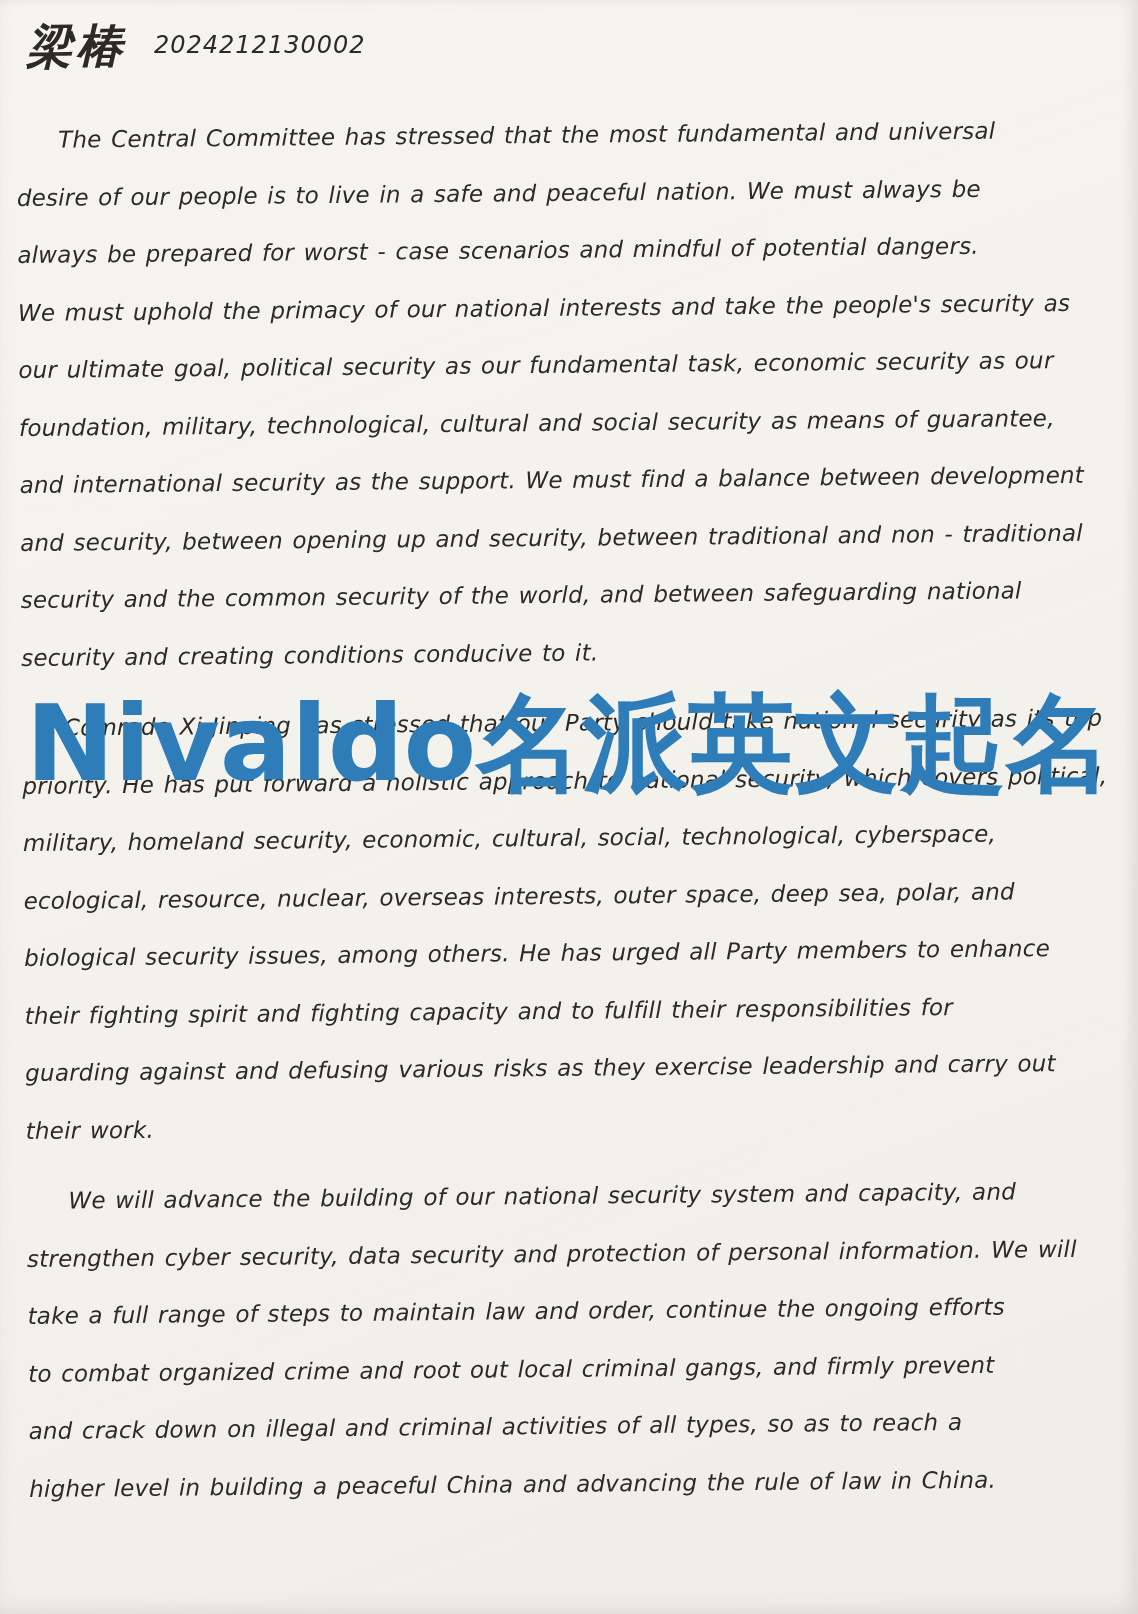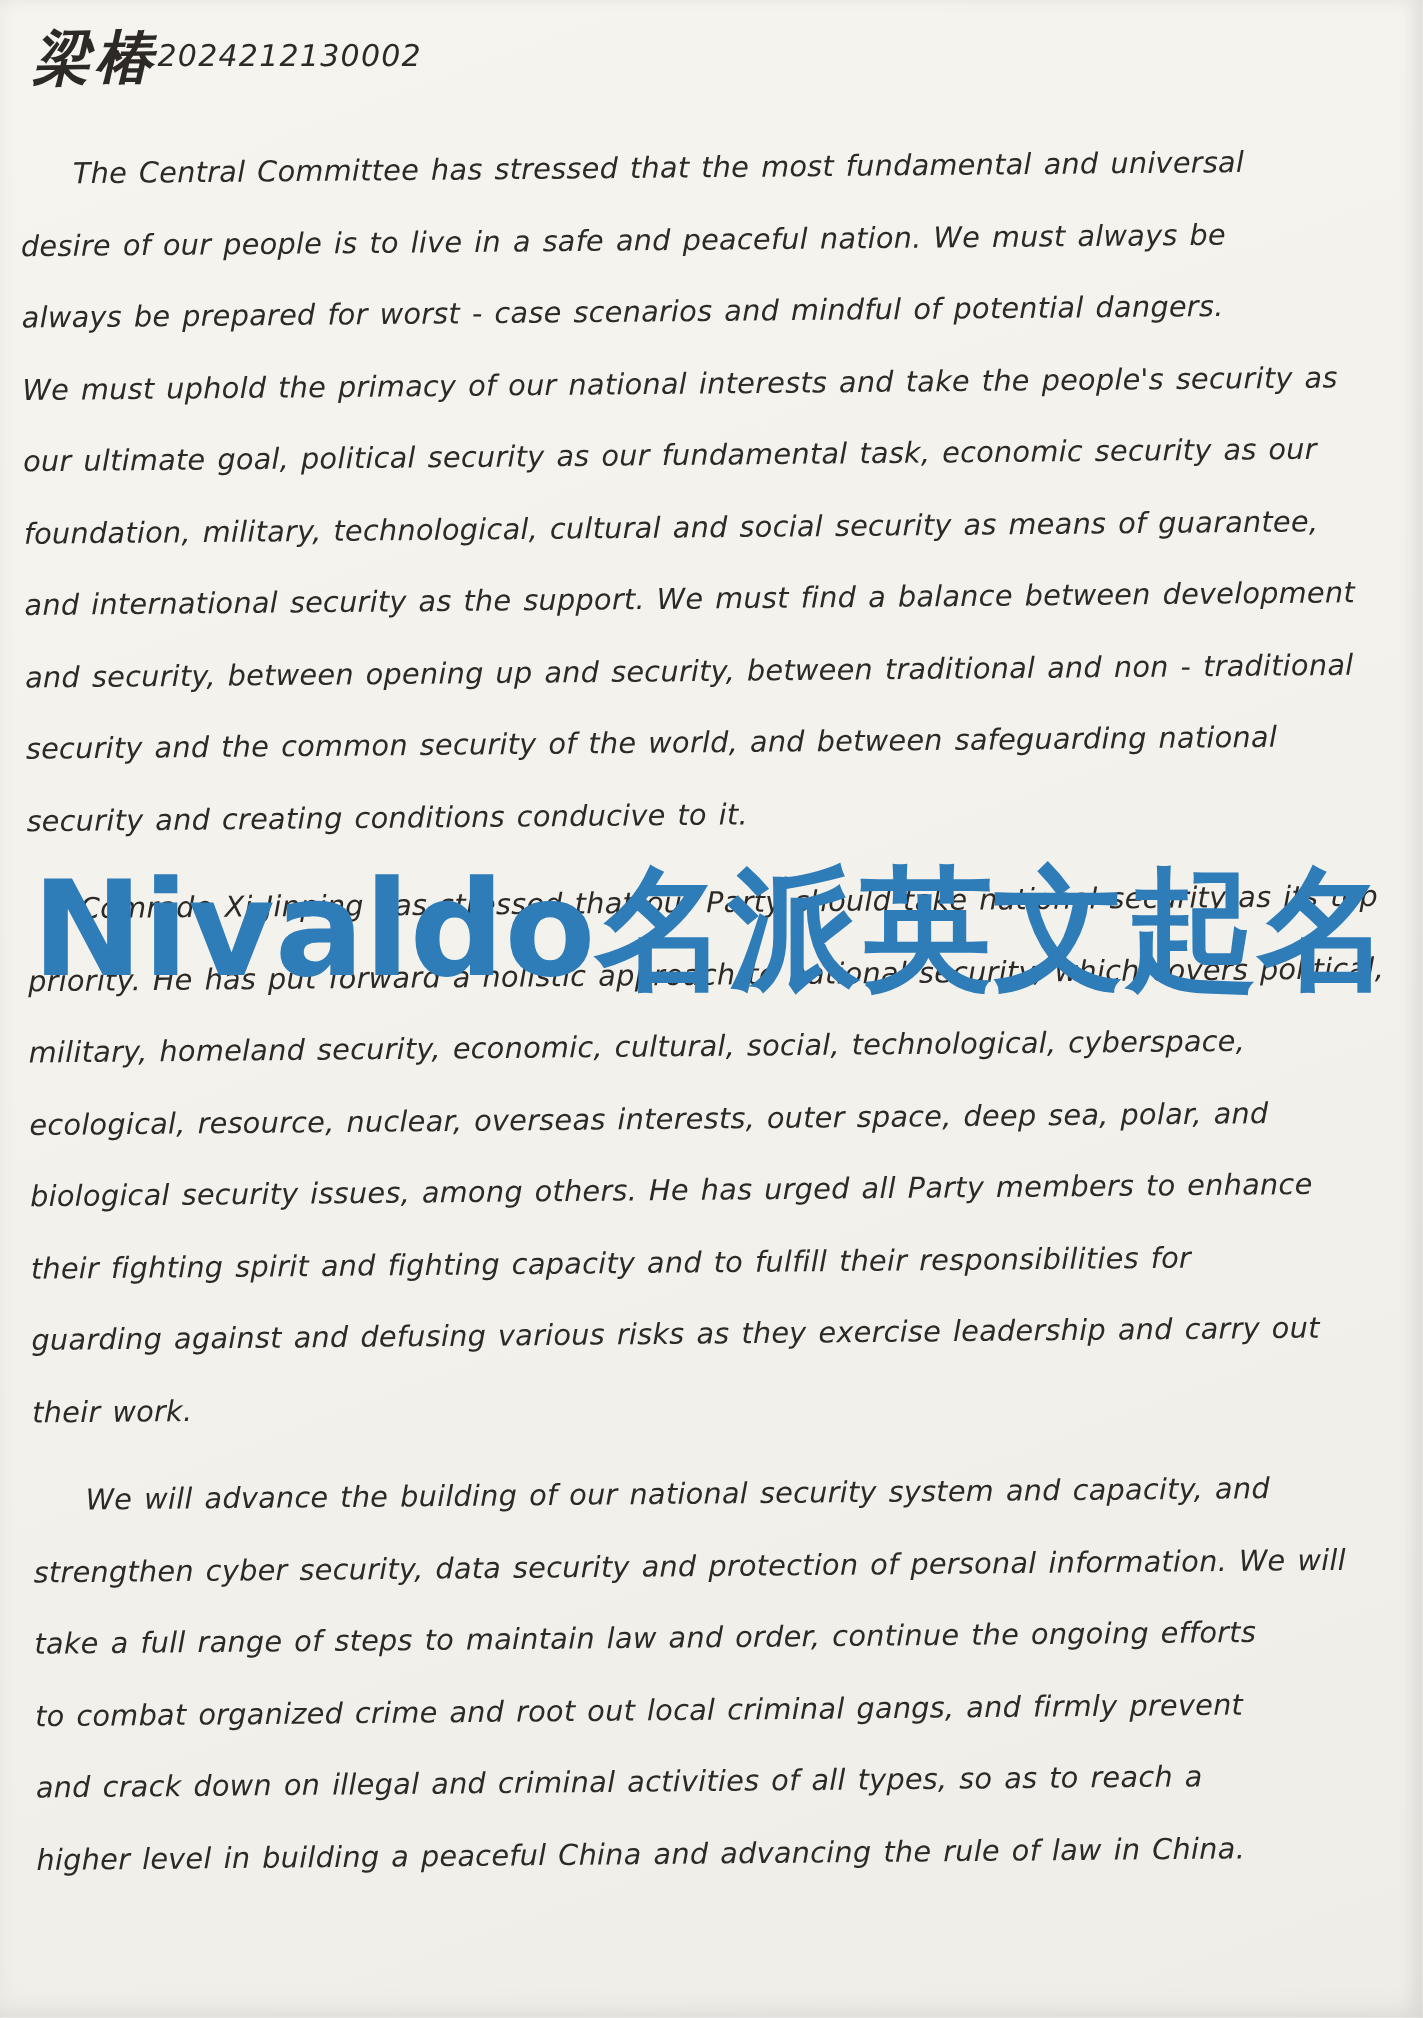--- a/index.html
+++ b/index.html
@@ -7,21 +7,21 @@
     position:relative;
     width:1138px;height:1614px;
     background:linear-gradient(160deg,#f6f4ef 0%,#f3f1ec 55%,#efede7 100%);
     box-shadow:inset -8px 0 14px rgba(0,0,0,0.06), inset 0 -10px 20px rgba(0,0,0,0.04);
     overflow:hidden;
     font-family:"DejaVu Sans",sans-serif;
     color:#2c2926;
   }
   .header{position:absolute;top:14px;left:26px;white-space:nowrap;transform:rotate(-1deg);}
   .author-name{font-size:46px;font-style:italic;font-weight:bold;letter-spacing:4px;}
-  .student-id{font-size:24px;font-style:italic;vertical-align:6px;letter-spacing:1px;transform:rotate(1deg);display:inline-block;text-align:center;}
+  .student-id{font-size:24px;font-style:italic;margin-left:28px;vertical-align:6px;letter-spacing:1px;transform:rotate(1deg);display:inline-block;text-align:center;}
   .essay{position:absolute;top:112px;left:16px;right:12px;transform:rotate(-0.55deg);transform-origin:top left;}
   .line{
     margin:0;
     font-style:italic;
     font-size:23px;
     line-height:57.5px;
     white-space:nowrap;
     word-spacing:2px;
     letter-spacing:0.2px;
   }

